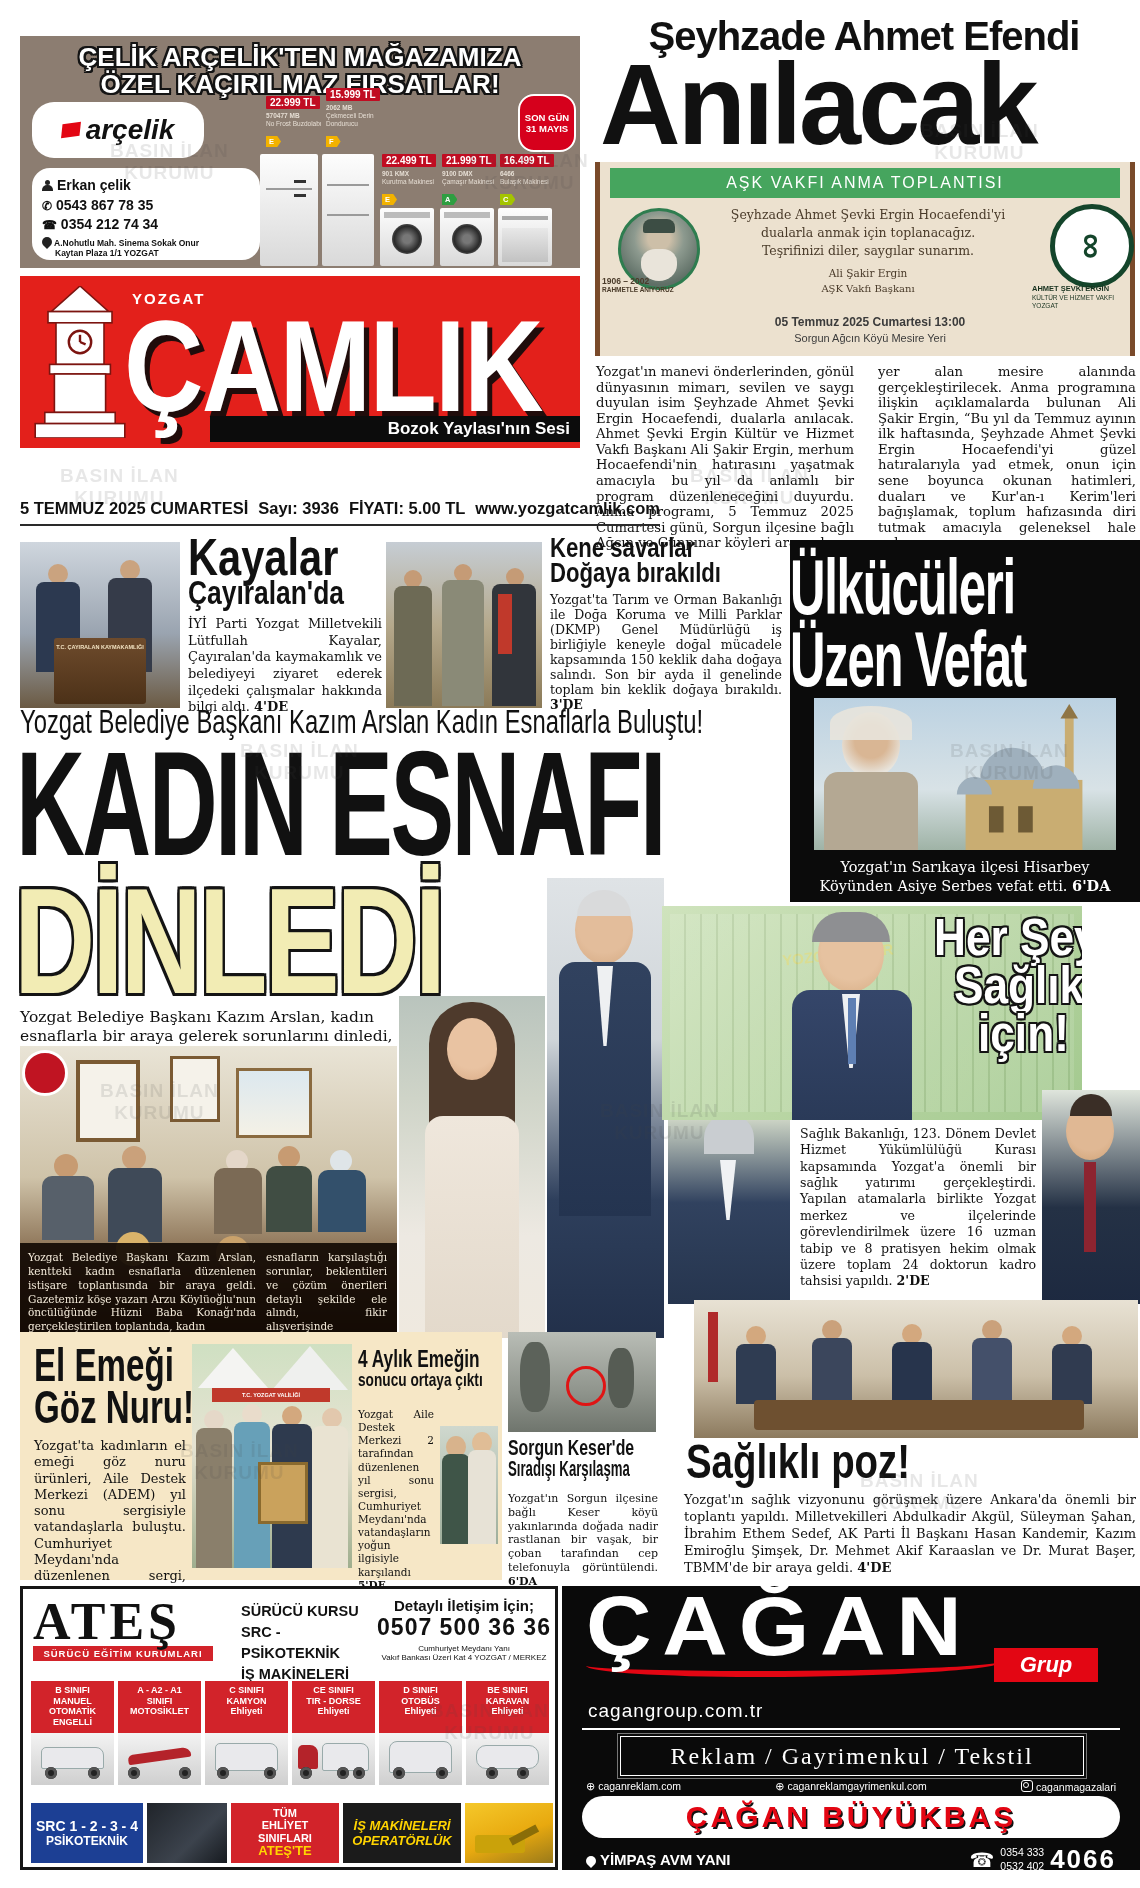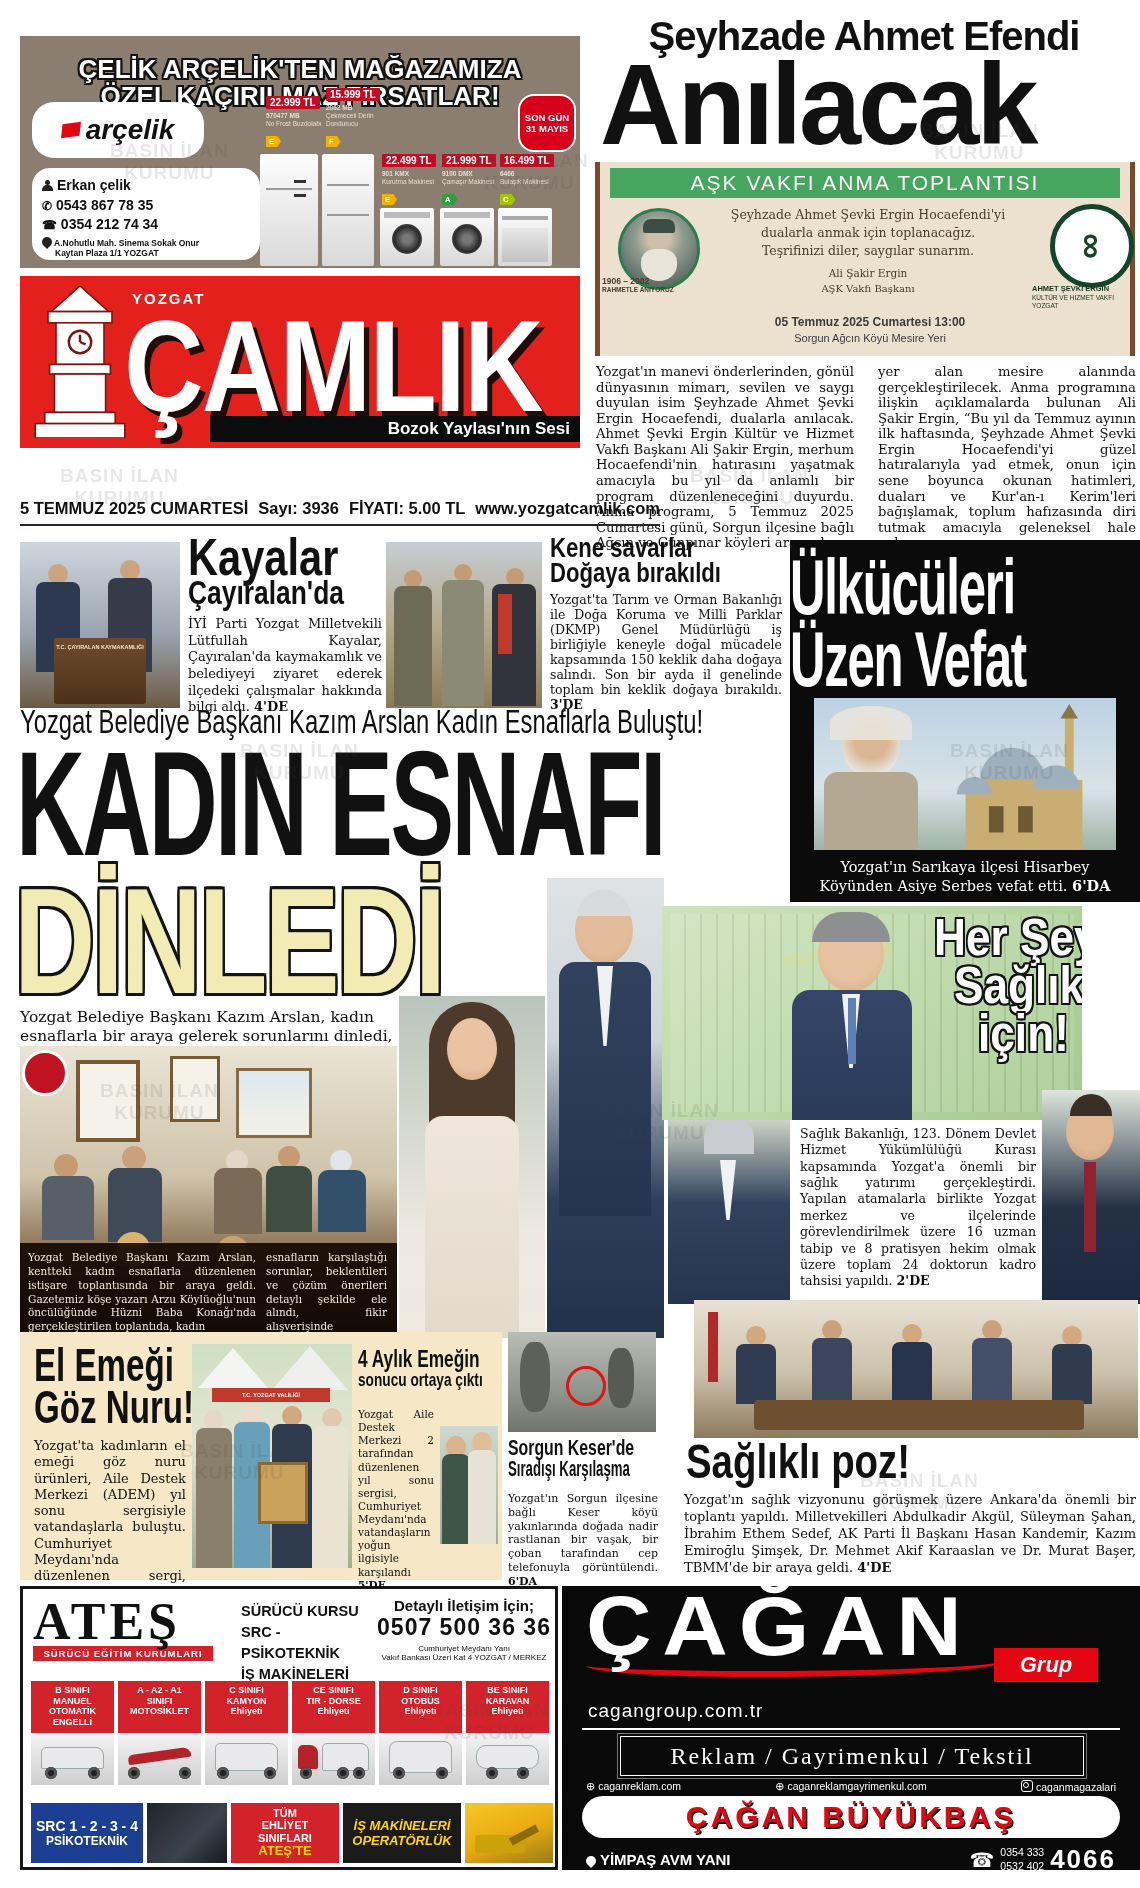--- a/index.html
+++ b/index.html
@@ -54,21 +54,21 @@
   <div class="wm" style="left:690px;top:465px"><span>BASIN İLAN</span><br><span>KURUMU</span></div>
   <div class="wm" style="left:240px;top:740px"><span>BASIN İLAN</span><br><span>KURUMU</span></div>
   <div class="wm" style="left:950px;top:740px"><span>BASIN İLAN</span><br><span>KURUMU</span></div>
   <div class="wm" style="left:100px;top:1080px"><span>BASIN İLAN</span><br><span>KURUMU</span></div>
   <div class="wm" style="left:600px;top:1100px"><span>BASIN İLAN</span><br><span>KURUMU</span></div>
   <div class="wm" style="left:180px;top:1440px"><span>BASIN İLAN</span><br><span>KURUMU</span></div>
   <div class="wm" style="left:860px;top:1470px"><span>BASIN İLAN</span><br><span>KURUMU</span></div>
   <div class="wm" style="left:430px;top:1700px"><span>BASIN İLAN</span><br><span>KURUMU</span></div>
 
   <div class="abs" style="left:20px;top:36px;width:560px;height:232px;background:#8c7d71">
-    <div style="text-align:center;padding-top:20px;color:#fff;font-weight:900;font-size:26px;line-height:1.05" class="outline2">
+    <div style="text-align:center;padding-top:8px;color:#fff;font-weight:900;font-size:26px;line-height:1.05" class="outline2">
       <div>ÇELİK ARÇELİK'TEN MAĞAZAMIZA</div>
       <div>ÖZEL KAÇIRILMAZ FIRSATLAR!</div>
     </div>
     <div class="abs" style="left:12px;top:66px;width:172px;height:56px;background:#fff;border-radius:22px;display:flex;align-items:center;justify-content:center;gap:6px">
       <span style="width:18px;height:14px;background:#e30613;display:inline-block;transform:skew(-14deg) rotate(-8deg)"></span>
       <span style="font-size:28px;font-weight:700;font-style:italic">arçelik</span>
     </div>
     <div class="abs" style="left:12px;top:132px;width:228px;height:92px;background:#fff;border-radius:18px;padding:8px 10px;box-sizing:border-box;font-weight:700;font-size:14px;line-height:1.4">
       <div><span class="person-ico"></span> <span>Erkan çelik</span></div>
       <div><span style="font-size:12px">✆</span> <span>0543 867 78 35</span></div>
@@ -121,21 +121,21 @@
       <span>SON GÜN</span>
         <span>31 MAYIS</span>
     </div>
   </div>
 
   <div class="abs" style="left:588px;top:14px;width:552px;text-align:center;font-weight:900;font-size:40px;letter-spacing:-1px">Şeyhzade Ahmet Efendi</div>
   <div class="abs" style="left:600px;top:52px;width:540px">
     <span class="cond" style="font-size:115px;letter-spacing:-3px;transform:scale(.97,1)">Anılacak</span>
   </div>
   <div class="abs" style="left:595px;top:162px;width:540px;height:194px;background:#ece1cf;border-left:5px solid #7a4a2a;border-right:5px solid #7a4a2a;box-sizing:border-box">
-    <div style="position:absolute;left:10px;right:10px;top:6px;height:30px;background:#46a55e;color:#fff;font-size:21px;letter-spacing:2px;text-align:center;line-height:30px">AŞK VAKFI ANMA TOPLANTISI</div>
+    <div style="position:absolute;left:10px;right:10px;top:6px;height:30px;background:#46a55e;color:#fff;font-size:16px;letter-spacing:2px;text-align:center;line-height:30px">AŞK VAKFI ANMA TOPLANTISI</div>
     <div class="abs" style="left:18px;top:46px;width:76px;height:76px;border-radius:50%;border:3px solid #2e7d4f;background:radial-gradient(circle at 50% 36%,#cdbfa8 18%,#8d9a8f 40%,#5f6f66 75%)">
       <div style="position:absolute;left:22px;top:8px;width:32px;height:14px;border-radius:8px 8px 2px 2px;background:#3c4d44"></div>
       <div style="position:absolute;left:20px;top:38px;width:36px;height:32px;border-radius:40% 40% 50% 50%;background:#e9e4da"></div>
     </div>
     <div class="abs" style="left:2px;top:114px;width:110px;color:#4a3b2a;font-weight:700;font-size:8.5px">
       <div>1906 – 2002</div>
       <div style="font-size:6.5px">RAHMETLE ANIYORUZ</div>
     </div>
     <div class="abs serif" style="left:118px;top:44px;width:300px;text-align:center;color:#4a3b2a;font-size:12.5px;line-height:1.45">
       <div>Şeyhzade Ahmet Şevki Ergin Hocaefendi'yi</div>

